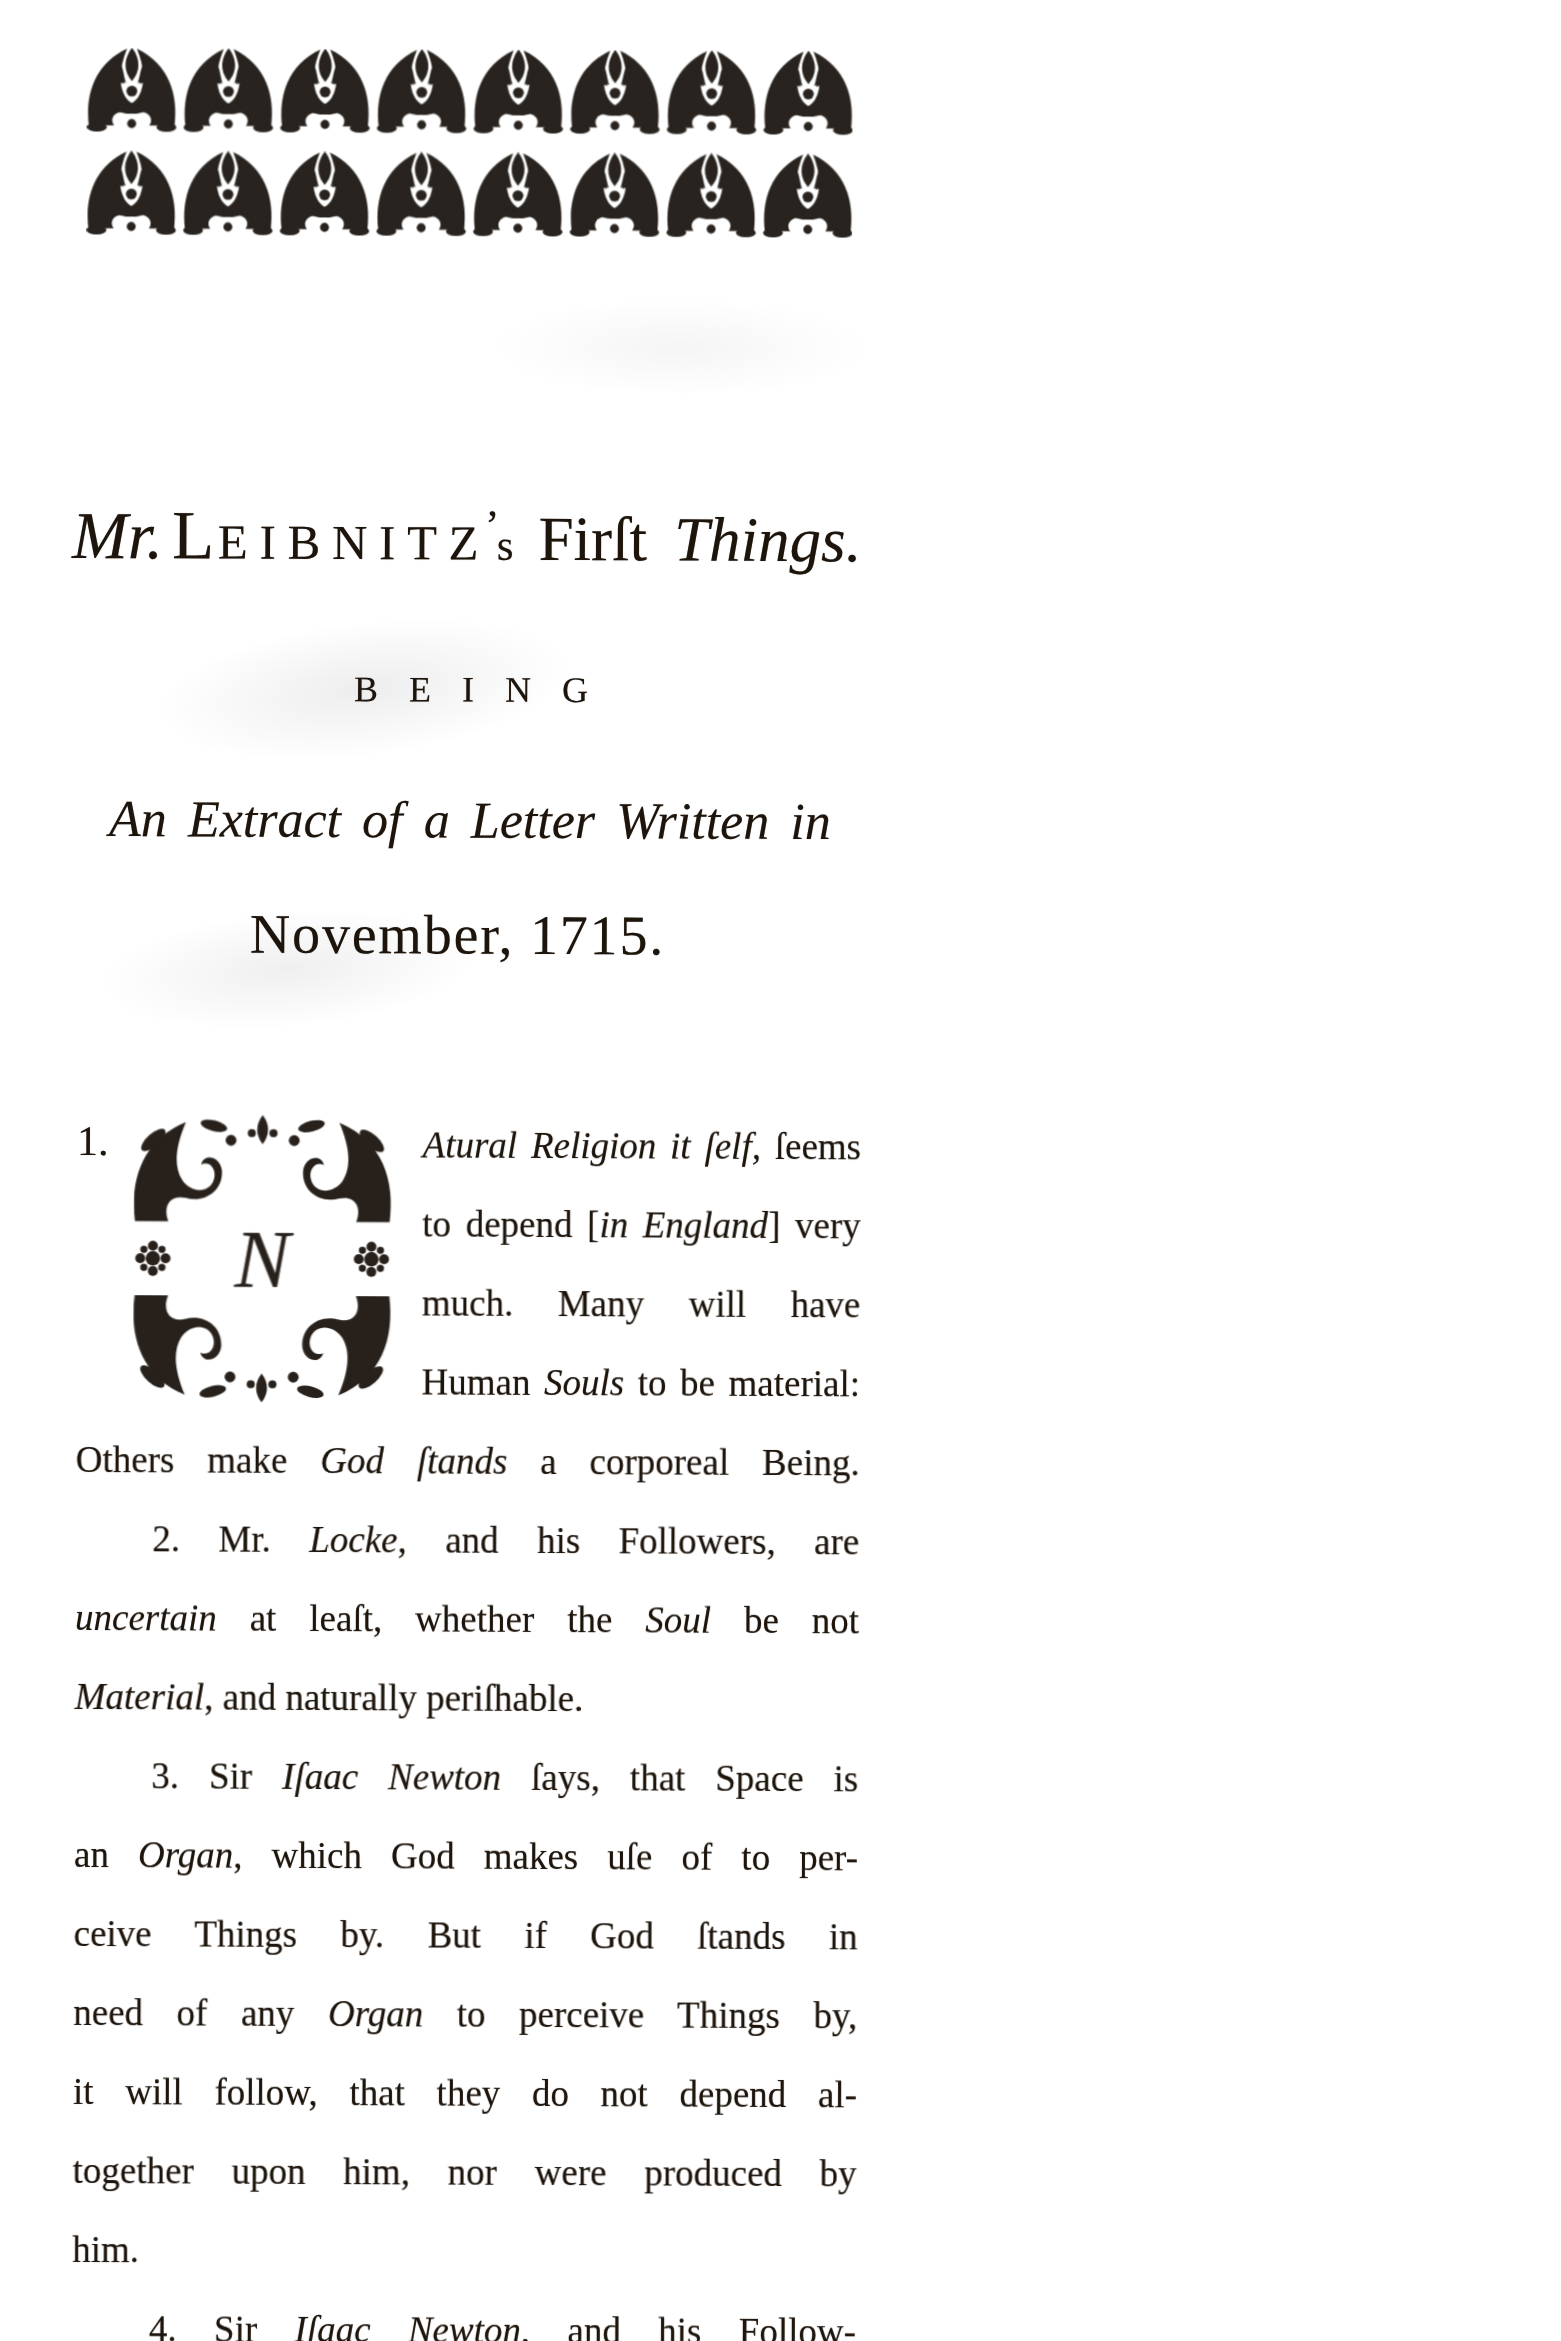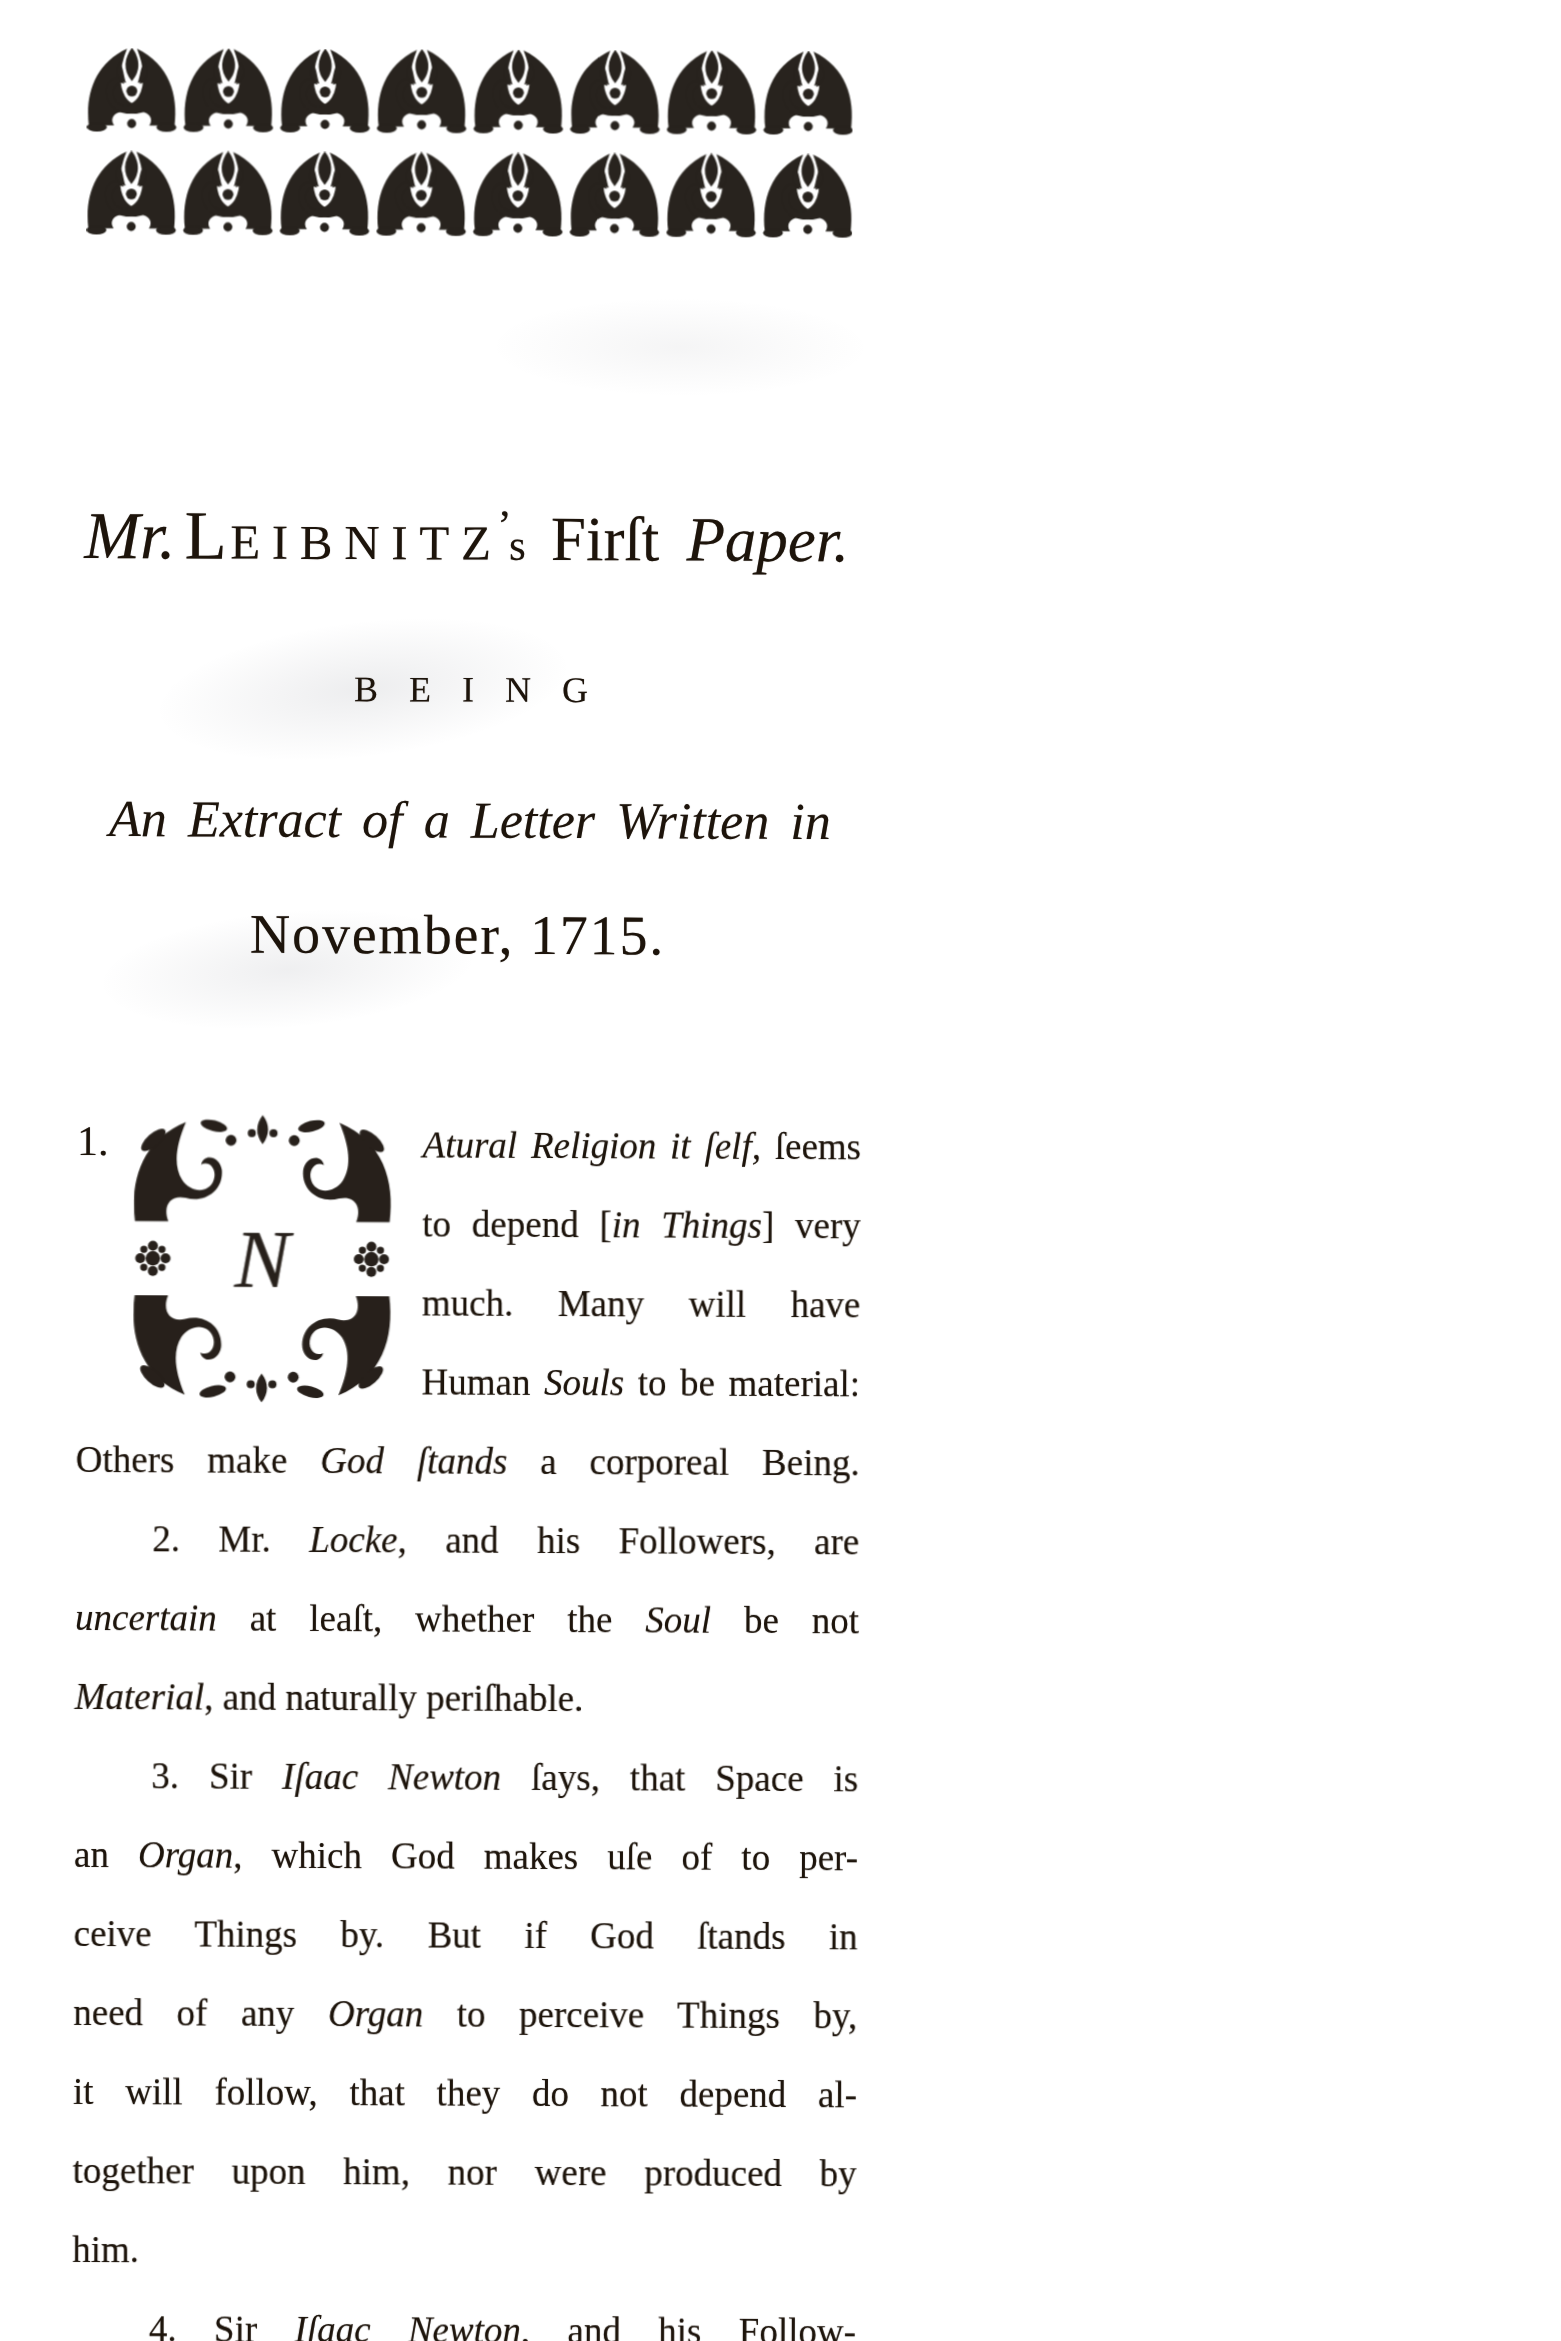--- a/index.html
+++ b/index.html
@@ -96,21 +96,21 @@
     </div>
 
     <div class="smudge" style="left:154px;top:623px;width:416px;height:136px;border-radius:50%;
                 background:radial-gradient(closest-side, rgba(75,78,92,0.10), rgba(0,0,0,0));transform:rotate(-7deg);"></div>
     <div class="smudge" style="left:99px;top:913px;width:379px;height:117px;border-radius:50%;
                 background:radial-gradient(closest-side, rgba(75,78,92,0.09), rgba(0,0,0,0));transform:rotate(-5deg);"></div>
     <div class="smudge" style="left:488px;top:298px;width:379px;height:99px;border-radius:50%;
                 background:radial-gradient(closest-side, rgba(80,80,90,0.06), rgba(0,0,0,0));"></div>
 
     <div class="title-line ink">
-      <span class="t-mr">Mr.</span><span class="t-L">L</span><span class="t-caps">EIBNITZ</span><span class="t-apos">’</span><span class="t-s">s</span><span class="t-first">Firſt</span><span class="t-paper">Paper.</span>
+      <span class="t-mr">Mr.</span><span class="t-L">L</span><span class="t-caps">EIBNITZ</span><span class="t-apos">’</span><span class="t-s">s</span><span class="t-first">Firſt</span><span class="t-paper">Things.</span>
     </div>
 
     <div class="being ink">BEING</div>
 
     <div class="sub1 ink">An Extract of a Letter Written in</div>
     <div class="sub2 ink">November, 1715.</div>
 
     <div class="body-flow ink" id="body-flow">
       <div class="facto">
         <span class="pnum">1.</span>
@@ -148,21 +148,21 @@
             <use href="#fl" transform="translate(272,165)"></use>
             <use href="#bud" transform="translate(151,22)"></use>
             <use href="#bud" transform="translate(151,308) scale(1,-1)"></use>
             <text x="151" y="196" text-anchor="middle" font-size="92" font-style="italic" font-family="Liberation Serif, DejaVu Serif, serif" fill="#17100a">N</text>
           </g>
         </svg>
       </div>
 
     <div class="para">
           <div class="line j"><span class="seg it">Atural Religion it ſelf,</span><span class="seg"> ſeems</span></div>
-          <div class="line j"><span class="seg">to depend [</span><span class="seg it">in Things</span><span class="seg">] very</span></div>
+          <div class="line j"><span class="seg">to depend [</span><span class="seg it">in England</span><span class="seg">] very</span></div>
           <div class="line j"><span class="seg">much. Many will have</span></div>
           <div class="line j"><span class="seg">Human </span><span class="seg it">Souls</span><span class="seg"> to be material:</span></div>
           <div class="line j"><span class="seg">Others make </span><span class="seg it">God ſtands</span><span class="seg"> a corporeal Being.</span></div>
         </div>
         <div class="para">
           <div class="line j ind"><span class="seg">2. Mr. </span><span class="seg it">Locke</span><span class="seg">, and his Followers, are</span></div>
           <div class="line j"><span class="seg it">uncertain</span><span class="seg"> at leaſt, whether the </span><span class="seg it">Soul</span><span class="seg"> be not</span></div>
           <div class="line"><span class="seg it">Material</span><span class="seg">, and naturally periſhable.</span></div>
         </div>
         <div class="para">

